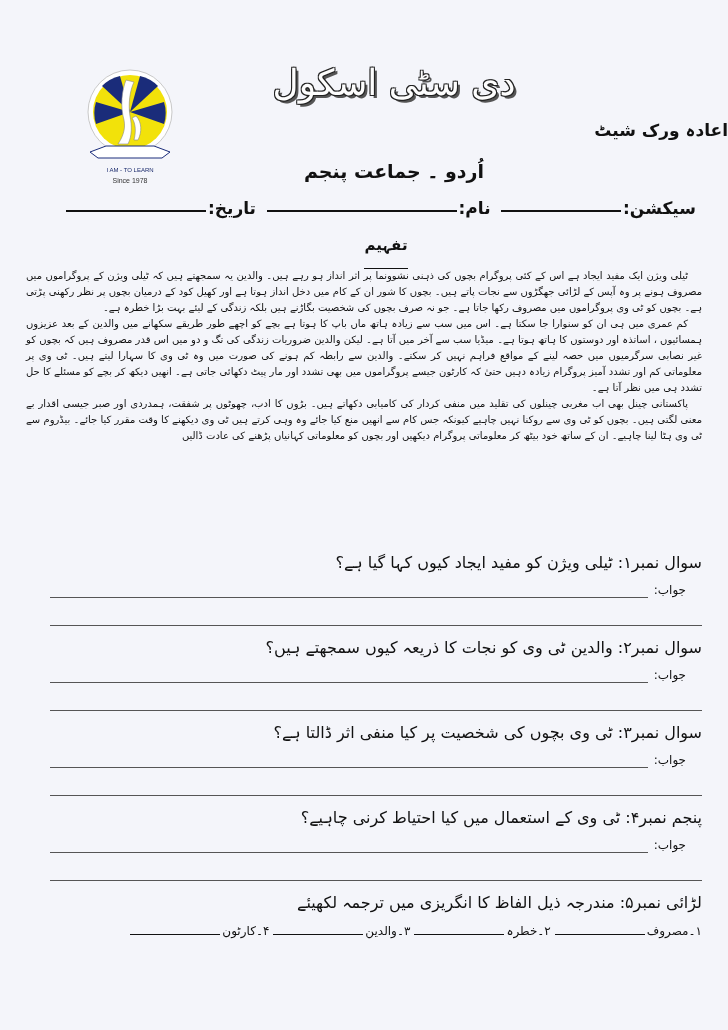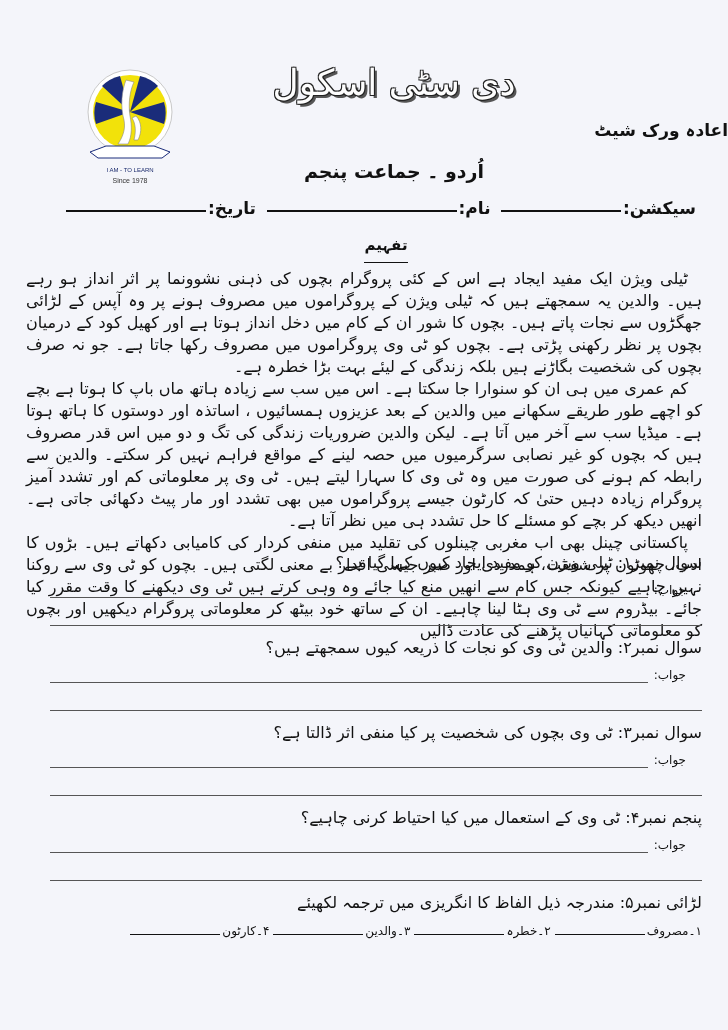--- a/index.html
+++ b/index.html
@@ -55,26 +55,26 @@
       display: flex; flex-direction: row-reverse; justify-content: space-between;
       align-items: baseline; font-size: 17px; font-weight: bold;
     }
     .info-field { display: flex; flex-direction: row-reverse; align-items: flex-start; }
     .info-line { display: inline-block; border-bottom: 2px solid #111; height: 14px; margin: 0 2px; }
 
     .section-heading {
       position: absolute; left: 0; right: 0; top: 236px;
       text-align: center; font-size: 15px; font-weight: bold;
     }
-    .section-heading span { border-bottom: 1.5px solid #111; padding-bottom: 8px; margin-left: 44px; }
+    .section-heading span { border-bottom: 1.5px solid #111; padding-bottom: 14px; margin-left: 44px; }
 
     
     .passage {
       position: absolute; left: 26px; right: 26px; top: 268px;
-      font-size: 16px; line-height: 22px; text-align: justify;
+      font-size: 10px; line-height: 16px; text-align: justify;
     }
     .passage p { text-indent: 14px; }
 
     
     .question {
       position: absolute; right: 26px;
       font-size: 16px;
     }
     .answer-label {
       position: absolute; right: 42px; font-size: 12px;

